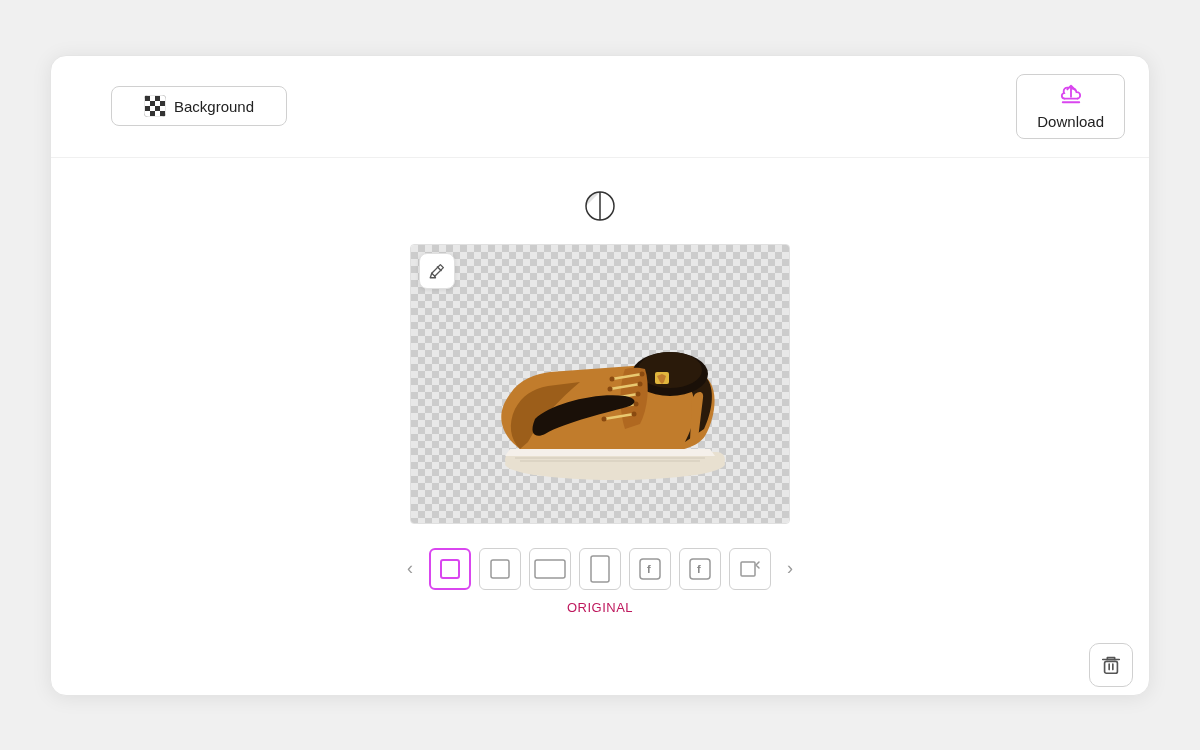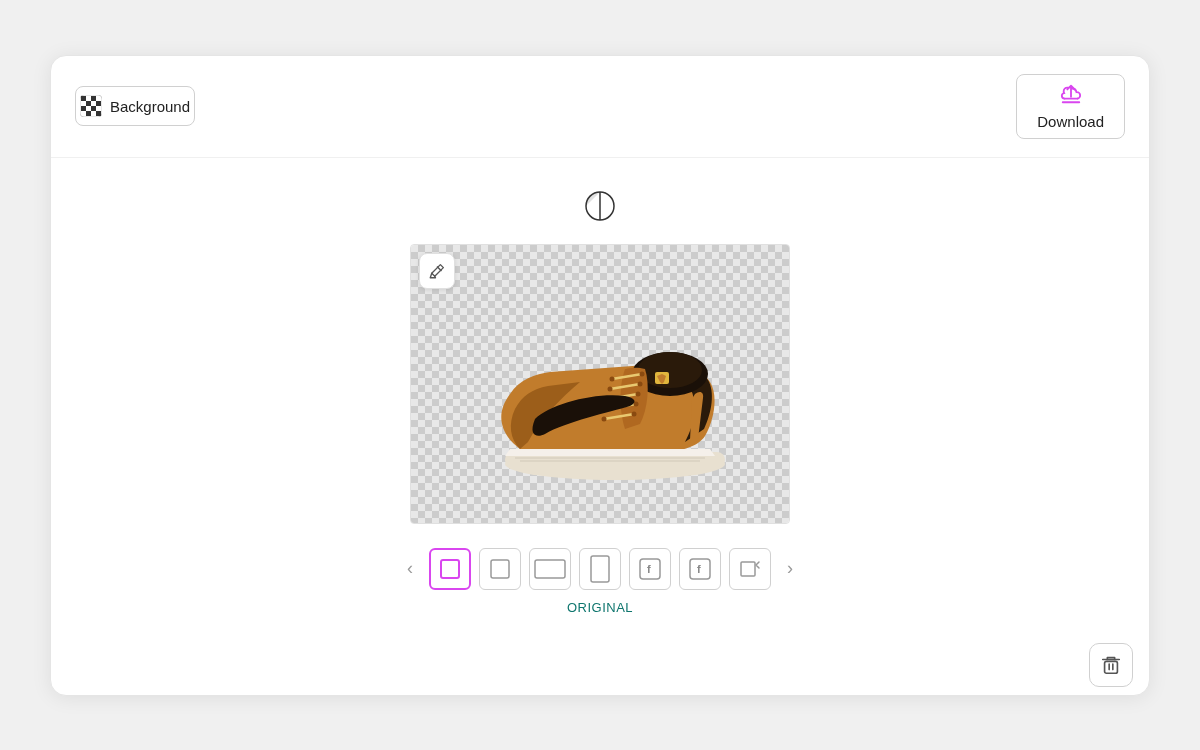--- a/index.html
+++ b/index.html
@@ -25,26 +25,27 @@
       justify-content: space-between;
       padding: 18px 24px;
       border-bottom: 1px solid #f0f0f0;
     }
     .bg-button {
       display: flex;
       align-items: center;
       gap: 8px;
       border: 1.5px solid #d0d0d0;
       border-radius: 8px;
-      padding: 8px 4px;
+      padding: 8px 32px;
       background: #fff;
       cursor: pointer;
       font-size: 15px;
       font-weight: 500;
       color: #222;
+      margin-left: 36px;
     }
     .checker-icon {
       width: 22px;
       height: 22px;
       display: inline-block;
     }
     .download-button {
       display: flex;
       align-items: center;
       gap: 8px;
@@ -145,21 +146,21 @@
       font-size: 11px;
       font-weight: 600;
       color: #555;
     }
     .format-option.selected-pink {
       border-color: #d946ef;
       border-width: 2px;
     }
     .format-label {
       font-size: 13px;
-      color: #0f766e;
+      color: #be185d;
       letter-spacing: 0.5px;
       font-weight: 500;
     }
     .trash-area {
       display: flex;
       justify-content: flex-end;
       width: 100%;
       padding: 8px 16px;
     }
     .trash-button {

